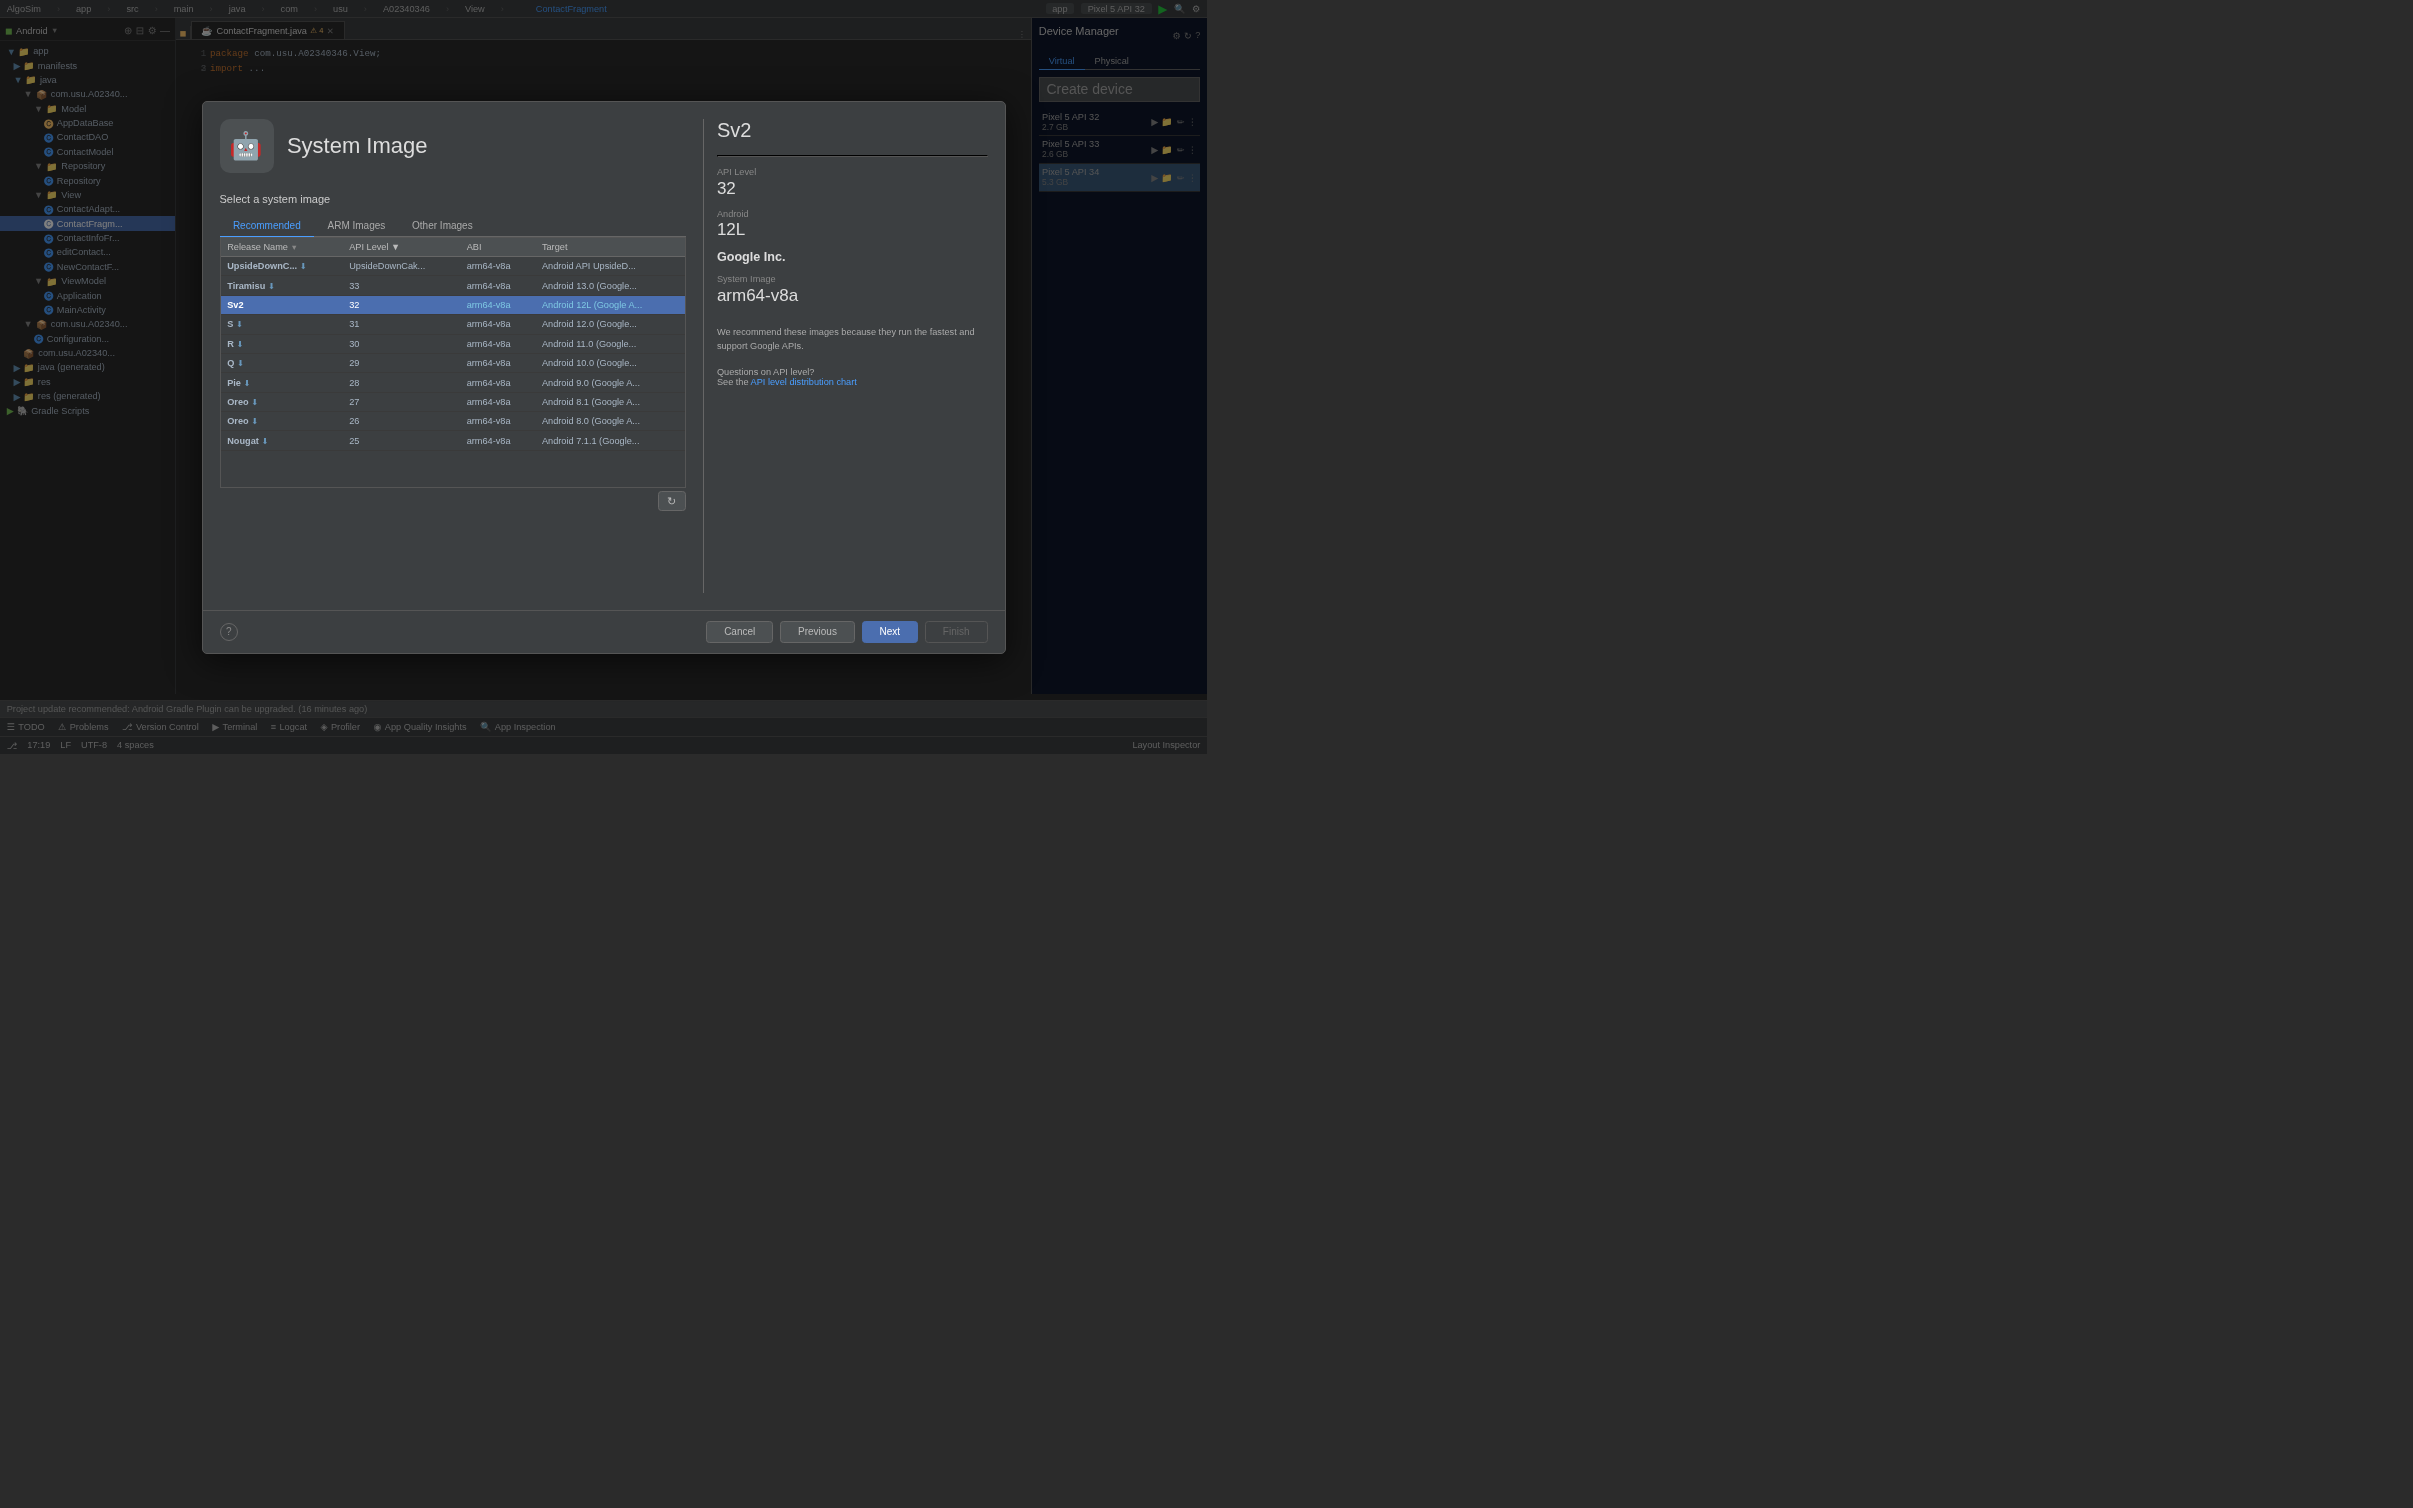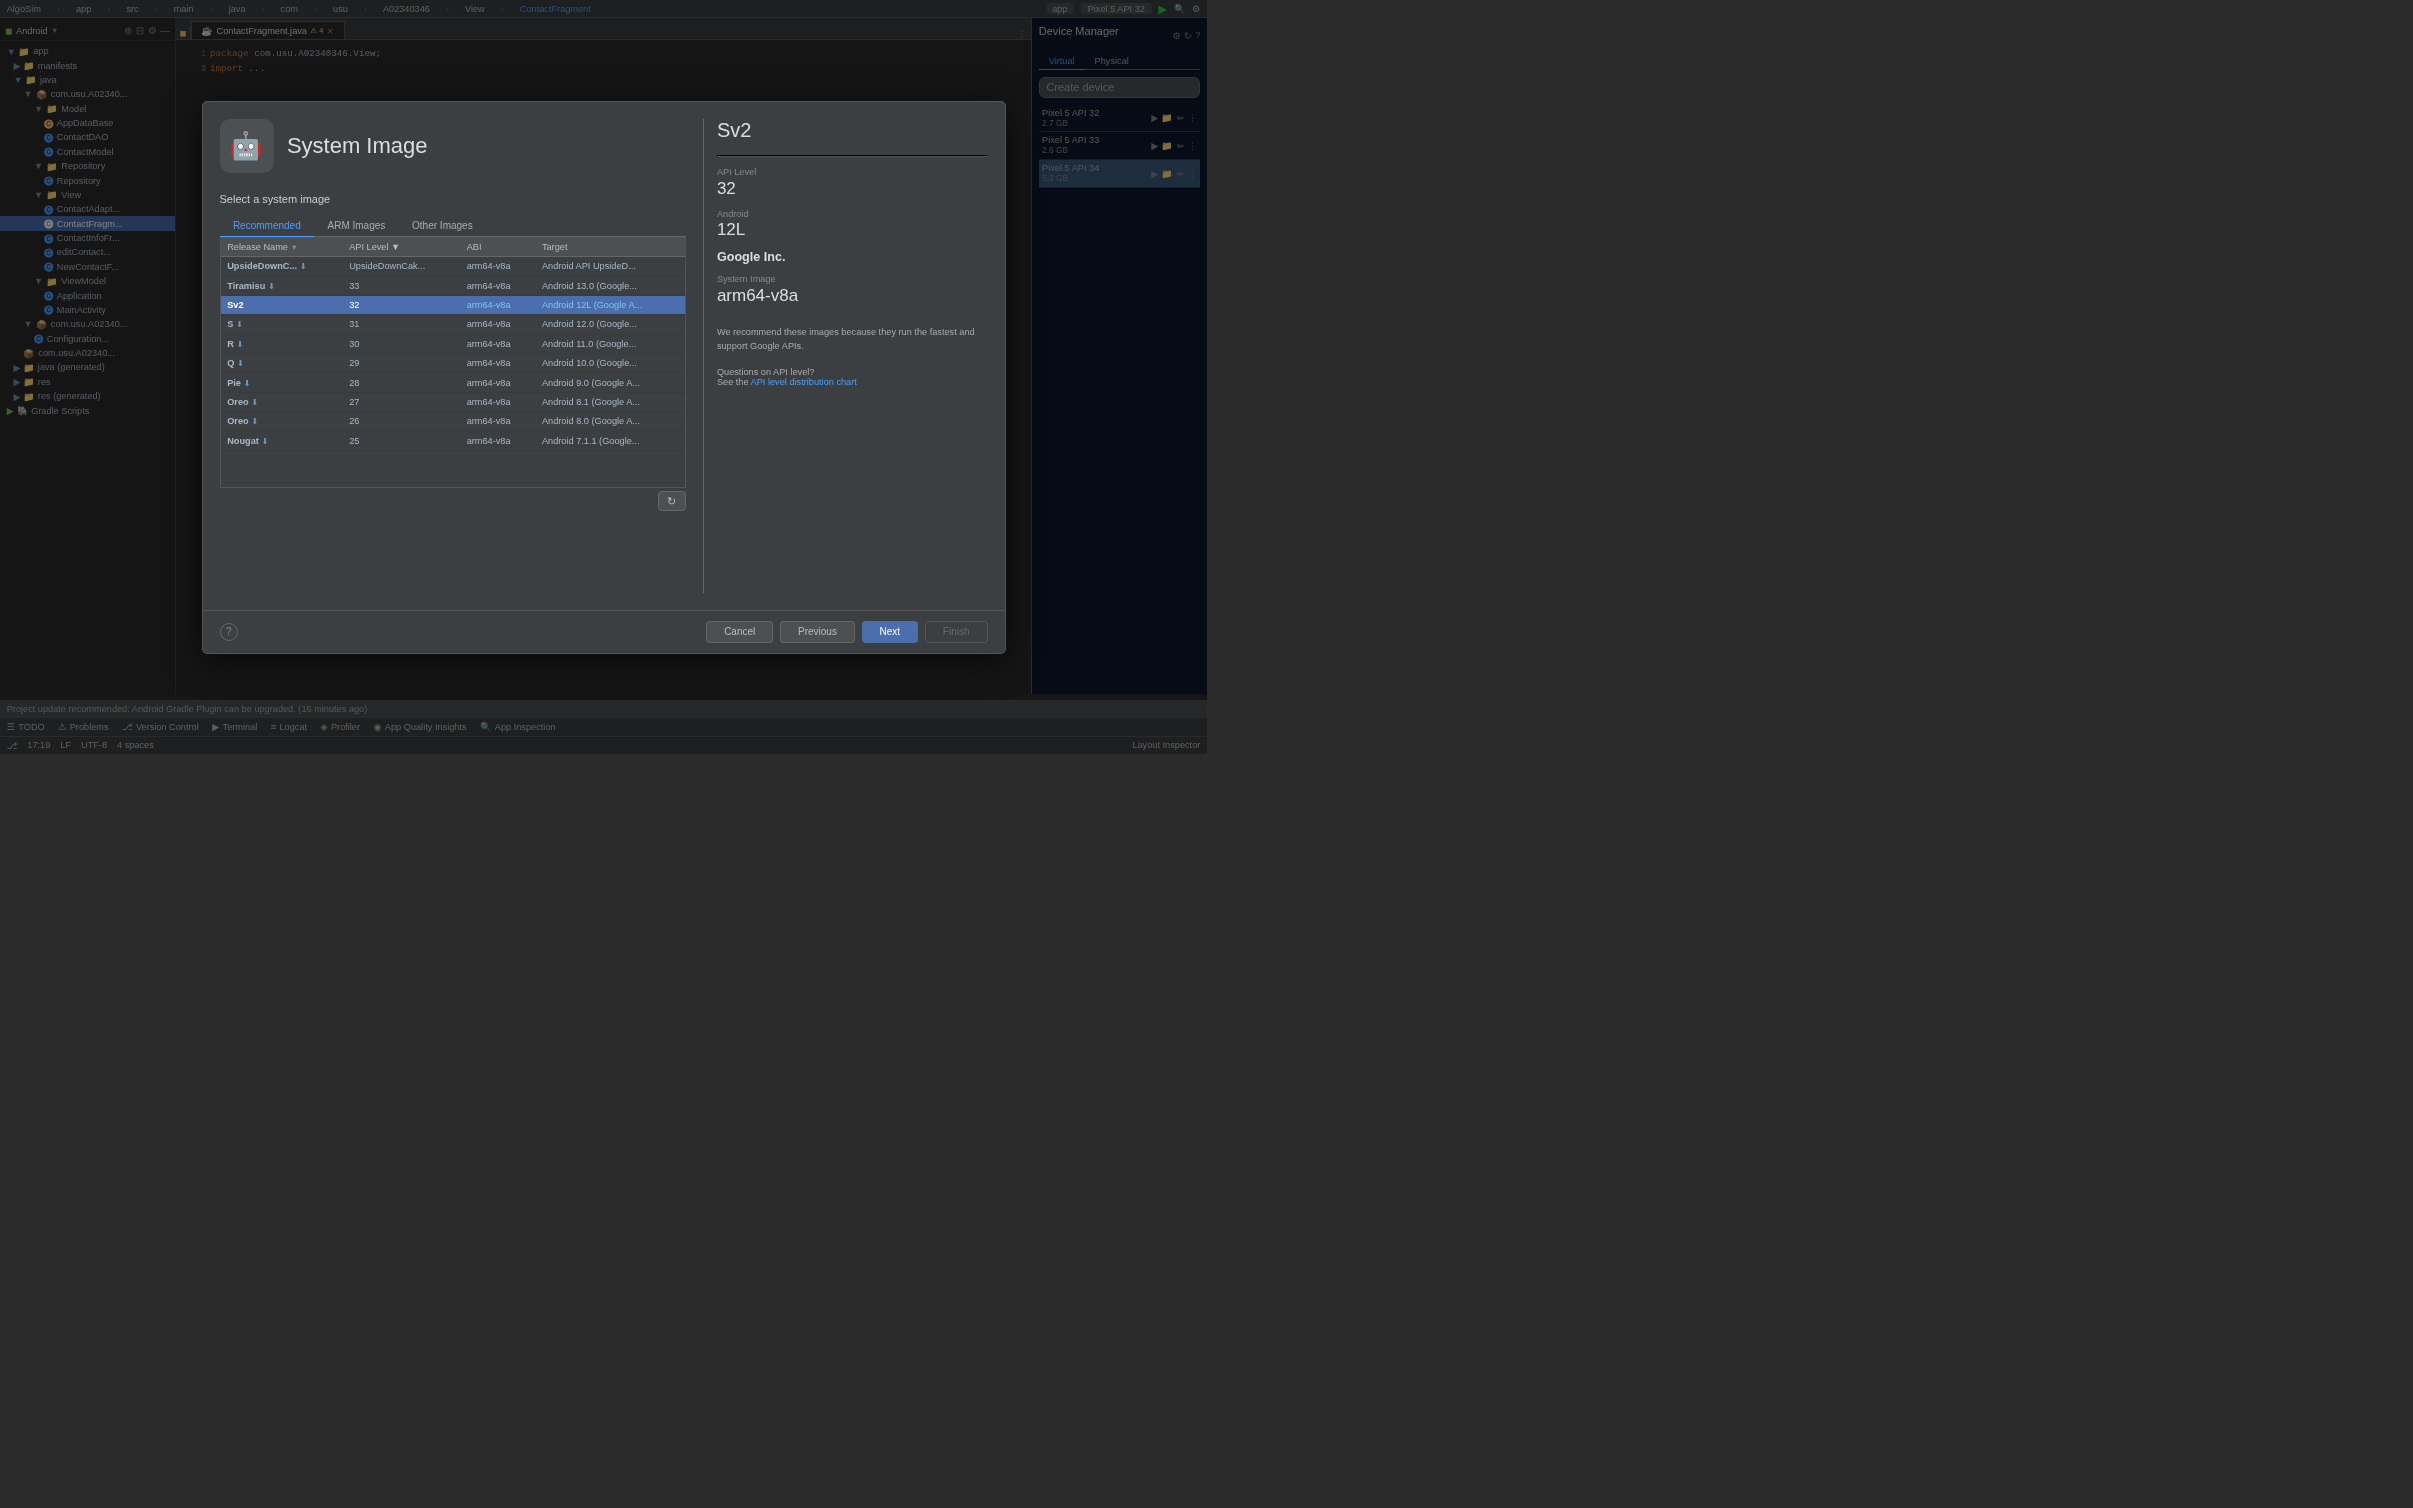--- a/index.html
+++ b/index.html
@@ -369,22 +369,22 @@
     }
     .dm-tab.active {
       color: #4a9eff;
       border-bottom: 1.7px solid #4a9eff;
     }
     .dm-create-btn {
       background: #4c5052;
       border: 0.8px solid #666;
       color: #aaa;
       padding: 3.4px 6.7px;
-      font-size: 11px;
-      border-radius: 6px;
+      font-size: 14px;
+      border-radius: 0;
       cursor: pointer;
       margin-bottom: 6.7px;
       width: 100%;
       text-align: left;
     }
 
     .dm-device-row {
       display: flex;
       align-items: center;
       justify-content: space-between;
@@ -481,21 +481,21 @@
   <span>java</span>
   <span class="top-bar-sep">›</span>
   <span>com</span>
   <span class="top-bar-sep">›</span>
   <span>usu</span>
   <span class="top-bar-sep">›</span>
   <span>A02340346</span>
   <span class="top-bar-sep">›</span>
   <span>View</span>
   <span class="top-bar-sep">›</span>
-  <span style="color:#4a9eff;">ContactFragment</span>
+  <span style="color:#4a9eff;margin-left:16px;">ContactFragment</span>
   <div style="margin-left:auto; display:flex; gap:6.7px; align-items:center;">
     <span style="background:#4c5052; padding:0.8px 6.7px; border-radius:2.5px; font-size:9.2px; cursor:pointer;">app</span>
     <span style="background:#4c5052; padding:0.8px 6.7px; border-radius:2.5px; font-size:9.2px; cursor:pointer;">Pixel 5 API 32</span>
     <span style="color:#27c93f; cursor:pointer; font-size:11.7px;">▶</span>
     <span style="cursor:pointer;">🔍</span>
     <span style="cursor:pointer;">⚙</span>
   </div>
 </div>
 
 <div class="main-area">

